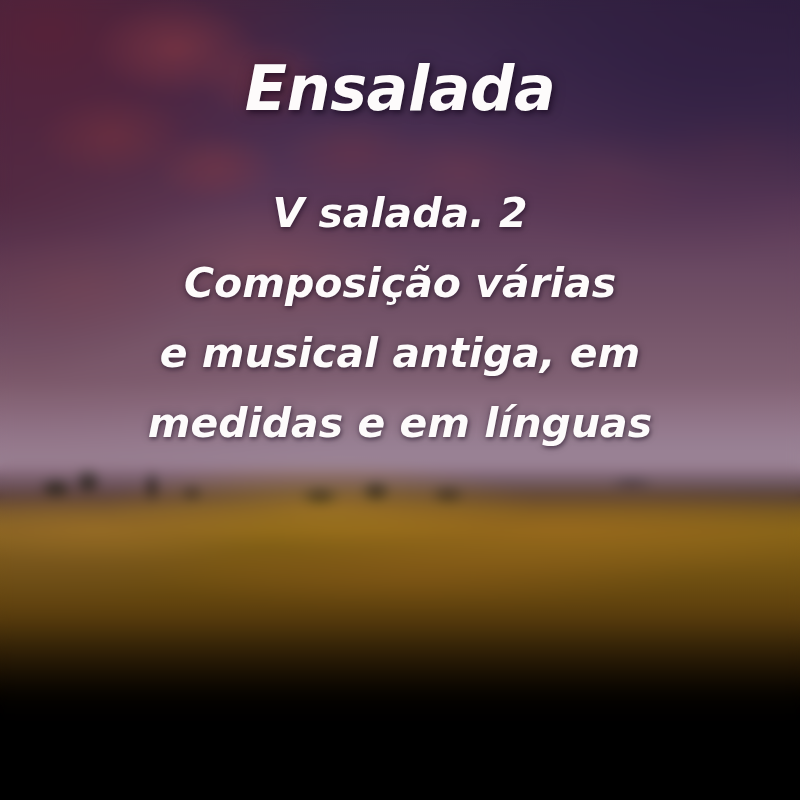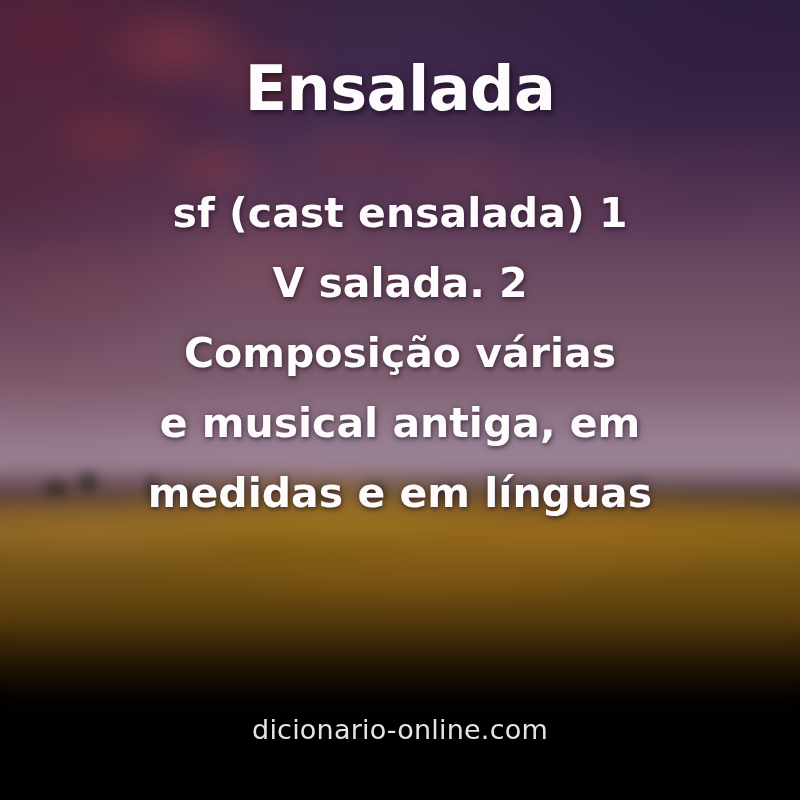--- a/index.html
+++ b/index.html
@@ -143,20 +143,21 @@
     position: absolute;
     left: 0;
     top: 0;
     width: 800px;
     height: 800px;
   }
 
   .brush {
     
     font-family: "DejaVu Sans", sans-serif;
+    font-style: italic;
     color: #fdfbfb;
   }
 
   #word-title {
     position: absolute;
     left: 100px;
     top: 56px;
     width: 600px;
     text-align: center;
     font-size: 62px;
@@ -213,23 +214,21 @@
   <div class="bg-layer bg-field-glow"></div>
   <div class="bg-layer bg-trees"></div>
   <div class="bg-layer bg-foreground"></div>
   <div class="bg-layer bg-soften"></div>
 
   <div class="content">
 
     <div id="word-title" class="brush">Ensalada</div>
 
     <div id="definition" class="brush">
-      <span class="line">sf (cast ensalada) 1</span>
       <span class="line">V salada. 2</span>
       <span class="line">Composição várias</span>
       <span class="line">e musical antiga, em</span>
       <span class="line">medidas e em línguas</span>
     </div>
 
-    <div id="watermark" class="brush">dicionario-online.com</div>
 
   </div>
 </div>
 
 </body></html>

